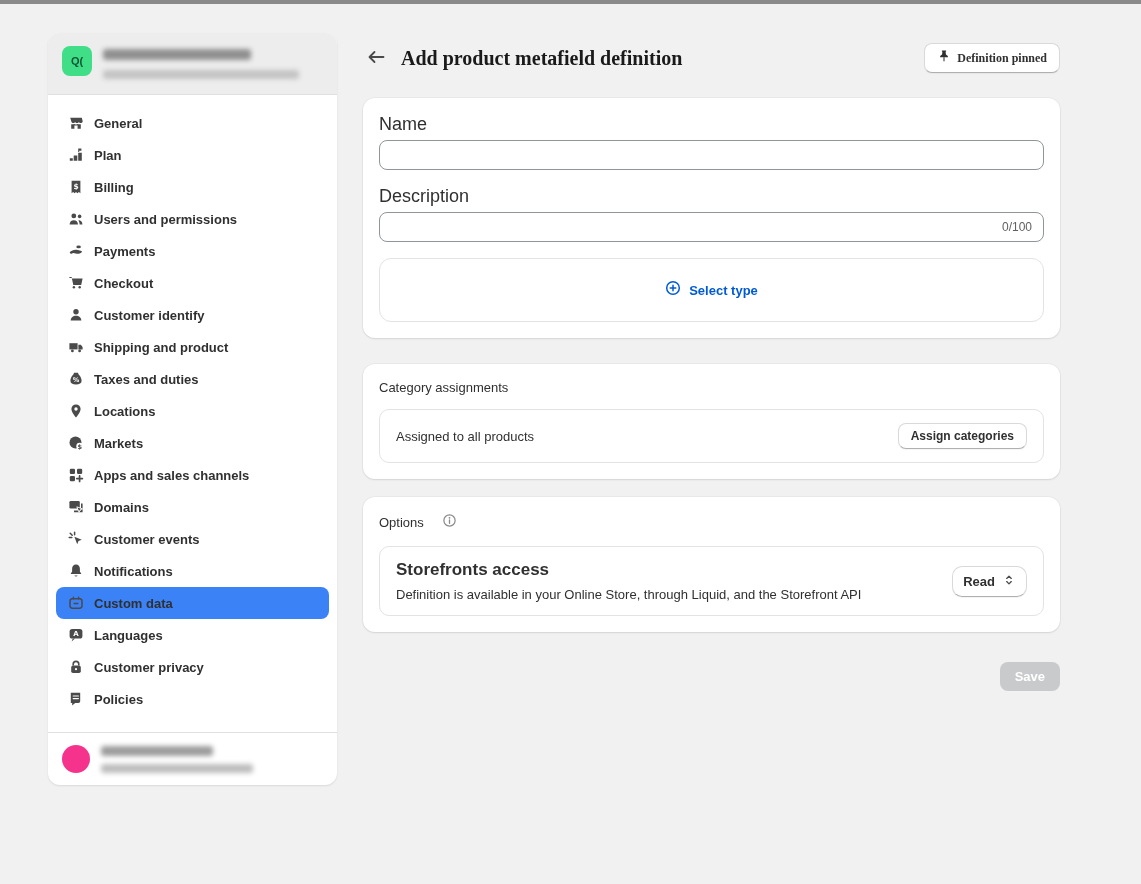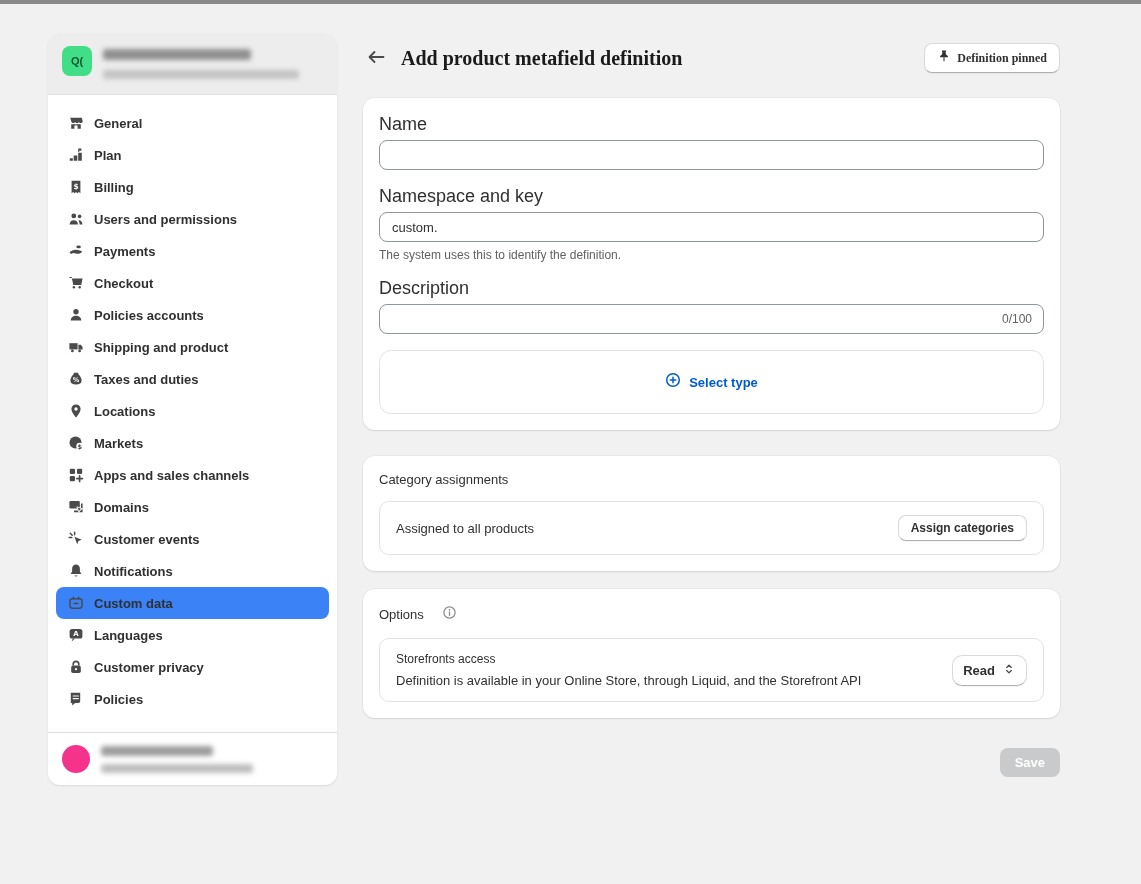--- a/index.html
+++ b/index.html
@@ -90,21 +90,21 @@
   }
   .select-type-label { color: #005bd3; font-size: 13px; font-weight: bold; }
   .card-title { font-size: 13px; font-weight: normal; color: #303030; }
   .card-title-row { display: flex; align-items: center; gap: 18px; }
   .inner-row {
     margin-top: 14px; border: 1px solid #e3e3e3; border-radius: 10px;
     padding: 13px 16px; display: flex; align-items: center;
   }
   .row-text { font-size: 13px; color: #303030; }
   .spacer { flex: 1; }
-  .options-row-title { font-size: 12px; color: #303030; }
+  .options-row-title { font-size: 17px; color: #303030; font-weight: bold; }
   .options-row-desc { font-size: 13px; color: #303030; margin-top: 7px; }
   .access-select {
     display: inline-flex; align-items: center; gap: 7px; background: #fff;
     border: 1px solid #d9d9d9; border-bottom-color: #b0b0b0; border-radius: 10px;
     padding: 6px 10px; font-size: 13px; font-weight: 600; color: #303030;
     font-family: inherit; cursor: pointer; box-shadow: 0 1px 0 rgba(0,0,0,.04);
     flex: none; margin-left: 16px;
   }
   .save-row { display: flex; justify-content: flex-end; margin-top: 30px; }
   .save-btn {
@@ -188,21 +188,21 @@
           </span>
         <span>Checkout</span>
       </li>
       <li class="nav-item">
         <span class="nav-icon">
             <svg viewBox="0 0 16 16" fill="#4a4a4a">
               <circle cx="8" cy="4.7" r="2.7"></circle>
               <path d="M2.7 13.6c0-3.1 2.4-4.9 5.3-4.9s5.3 1.8 5.3 4.9z"></path>
             </svg>
           </span>
-        <span>Policies accounts</span>
+        <span>Customer identify</span>
       </li>
       <li class="nav-item">
         <span class="nav-icon">
             <svg viewBox="0 0 16 16" fill="#4a4a4a">
               <path d="M1.4 4.2h8.2v6.2H1.4z"></path>
               <path d="M10.4 5.8h2.4l1.8 2.2v2.4h-4.2z"></path>
               <circle cx="4.4" cy="11.9" r="1.4"></circle>
               <circle cx="11.6" cy="11.9" r="1.4"></circle>
             </svg>
           </span>
@@ -344,27 +344,20 @@
     </div>
 
     <section class="card card-1">
       <div class="field">
         <label class="field-label">Name</label>
         <div class="input-wrap">
           <input class="text-input" type="text" value="" style="">
         </div>
       </div>
 
-      <div class="field">
-        <label class="field-label">Namespace and key</label>
-        <div class="input-wrap">
-          <input class="text-input" type="text" value="custom." style="">
-        </div>
-        <div class="help-text">The system uses this to identify the definition.</div>
-      </div>
 
       <div class="field">
         <label class="field-label">Description</label>
         <div class="input-wrap">
           <input class="text-input" type="text" style="padding-right: 50px;" value="">
           <span class="char-counter">0/100</span>
         </div>
       </div>
 
       <div class="select-type-box">

